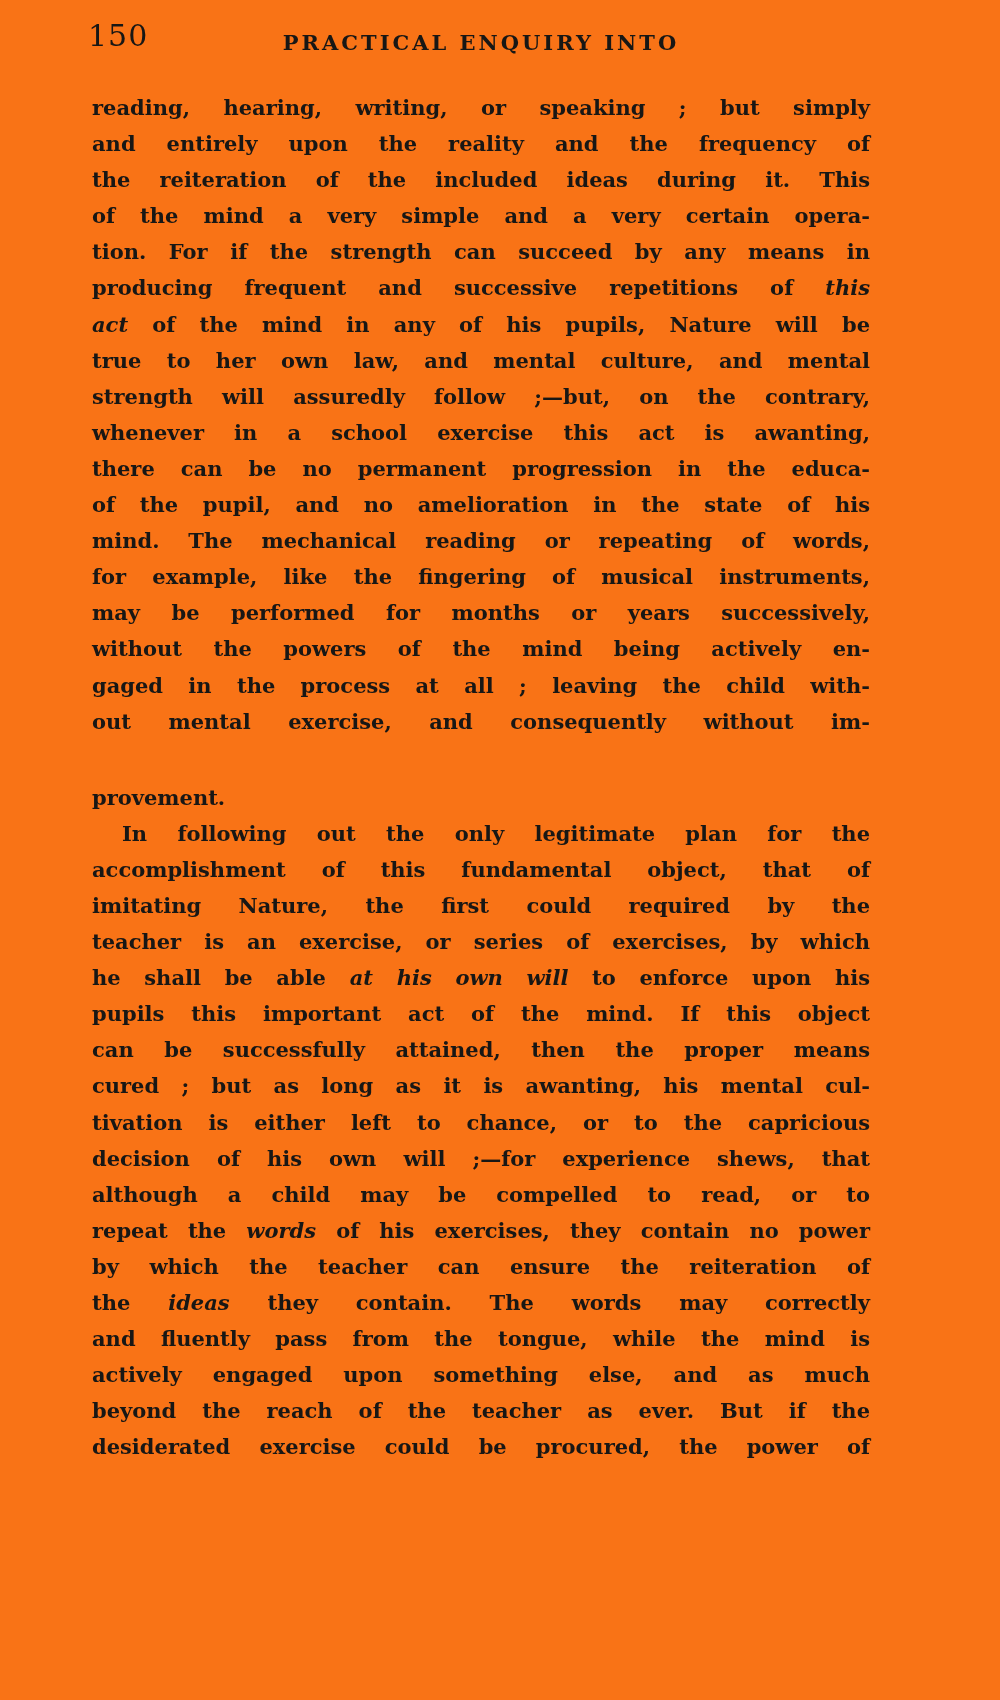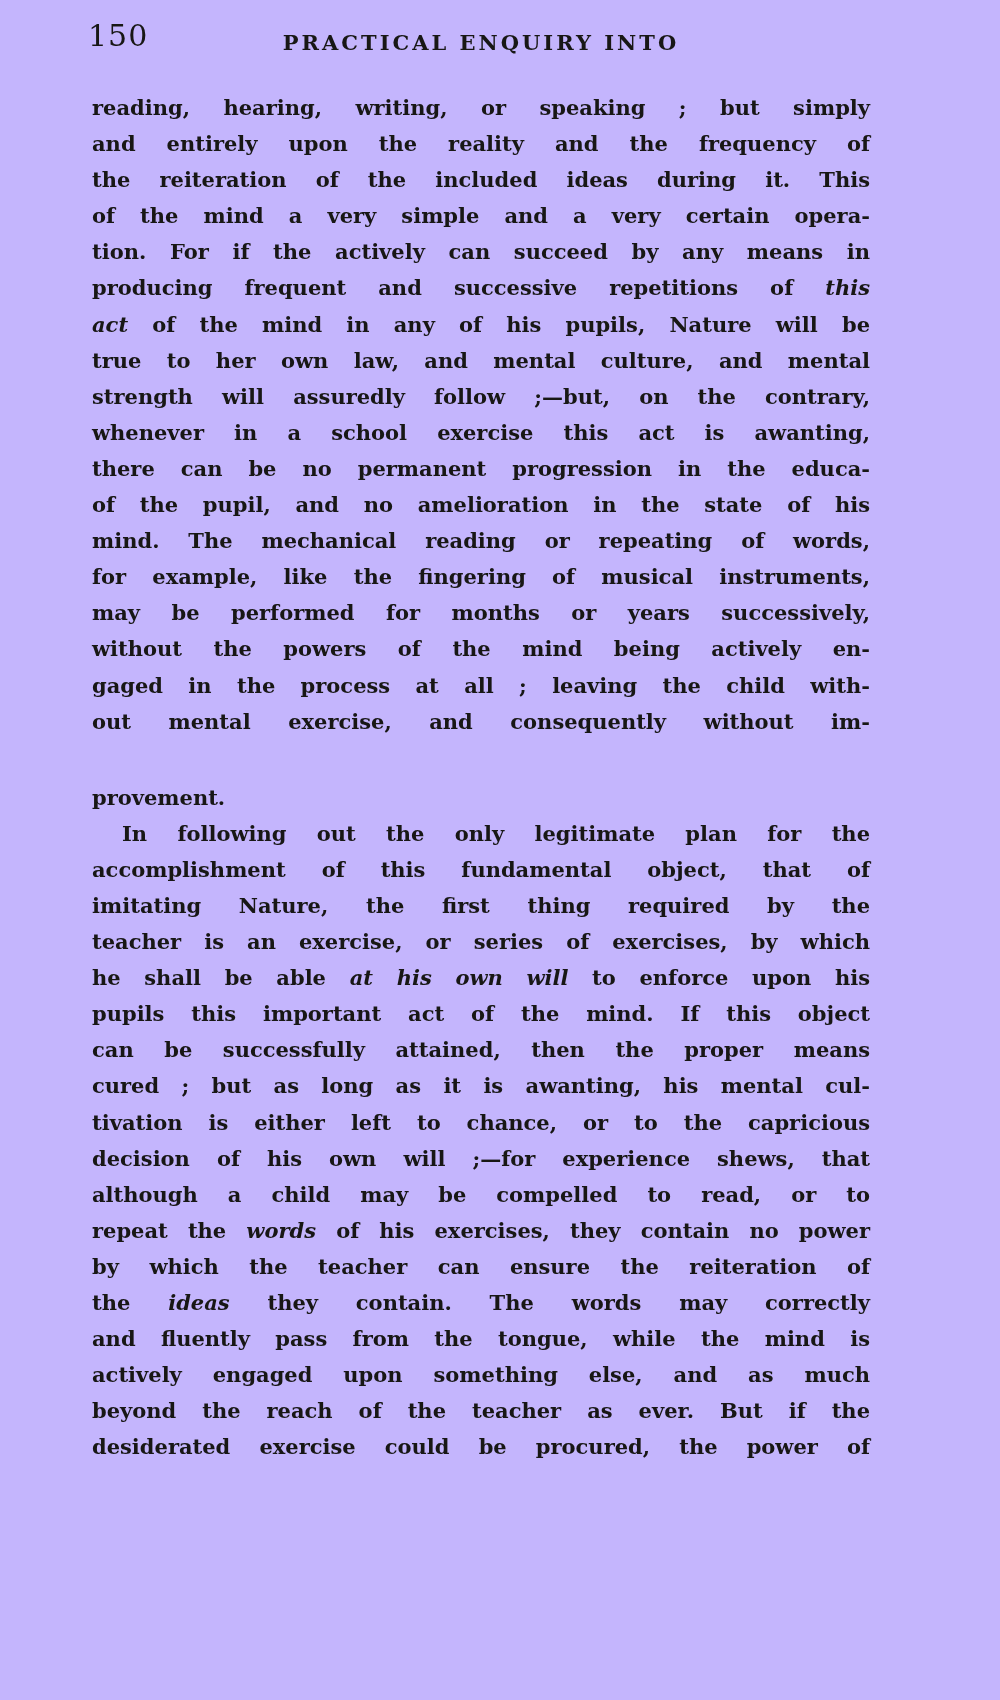--- a/index.html
+++ b/index.html
@@ -1,21 +1,21 @@
 <!DOCTYPE html>
 <html><head>
 <meta charset="utf-8">
 <style>
   html, body { margin: 0; padding: 0; background: #e8e6e0; }
   .page {
     position: relative;
     width: 1000px;
     height: 1700px;
     margin: 0 auto;
-    background: #c4b5fd;
+    background: #f97316;
     font-family: "DejaVu Serif", serif;
     color: #181715;
     box-sizing: border-box;
     overflow: hidden;
   }
   .header { position: relative; height: 62px; padding-top: 22px; }
   .page-number {
     position: absolute;
     left: 88px;
     top: 18px;
@@ -56,40 +56,40 @@
   <div class="header">
     <span class="page-number">150</span>
     <div class="running-title">PRACTICAL ENQUIRY INTO</div>
   </div>
   <div class="text-body">
       <div class="paragraph">
         <div class="line"><span>reading, hearing, writing, or speaking ; but simply</span></div>
         <div class="line"><span>and entirely upon the reality and the frequency of</span></div>
         <div class="line"><span>the reiteration of the included ideas during it.  This</span></div>
         <div class="line"><span>of the mind a very simple and a very certain opera-</span></div>
-        <div class="line"><span>tion.  For if the actively can succeed by any means in</span></div>
+        <div class="line"><span>tion.  For if the strength can succeed by any means in</span></div>
         <div class="line"><span>producing frequent and successive repetitions of </span><i>this</i></div>
         <div class="line"><i>act</i><span> of the mind in any of his pupils, Nature will be</span></div>
         <div class="line"><span>true to her own law, and mental culture, and mental</span></div>
         <div class="line"><span>strength will assuredly follow ;—but, on the contrary,</span></div>
         <div class="line"><span>whenever in a school exercise this act is awanting,</span></div>
         <div class="line"><span>there can be no permanent progression in the educa-</span></div>
         <div class="line"><span>of the pupil, and no amelioration in the state of his</span></div>
         <div class="line"><span>mind.  The mechanical reading or repeating of words,</span></div>
         <div class="line"><span>for example, like the fingering of musical instruments,</span></div>
         <div class="line"><span>may be performed for months or years successively,</span></div>
         <div class="line"><span>without the powers of the mind being actively en-</span></div>
         <div class="line"><span>gaged in the process at all ; leaving the child with-</span></div>
         <div class="line"><span>out mental exercise, and consequently without im-</span></div>
         <div class="line last"><span>provement.</span></div>
       </div>
       <div class="paragraph">
         <div class="line indent"><span>In following out the only legitimate plan for the</span></div>
         <div class="line"><span>accomplishment of this fundamental object, that of</span></div>
-        <div class="line"><span>imitating Nature, the first thing required by the</span></div>
+        <div class="line"><span>imitating Nature, the first could required by the</span></div>
         <div class="line"><span>teacher is an exercise, or series of exercises, by which</span></div>
         <div class="line"><span>he shall be able </span><i>at his own will</i><span> to enforce upon his</span></div>
         <div class="line"><span>pupils this important act of the mind.  If this object</span></div>
         <div class="line"><span>can be successfully attained, then the proper means</span></div>
         <div class="line"><span>cured ;  but as long as it is awanting, his mental cul-</span></div>
         <div class="line"><span>tivation is either left to chance, or to the capricious</span></div>
         <div class="line"><span>decision of his own will ;—for experience shews, that</span></div>
         <div class="line"><span>although a child may be compelled to read, or to</span></div>
         <div class="line"><span>repeat the </span><i>words</i><span> of his exercises, they contain no power</span></div>
         <div class="line"><span>by which the teacher can ensure the reiteration of</span></div>

